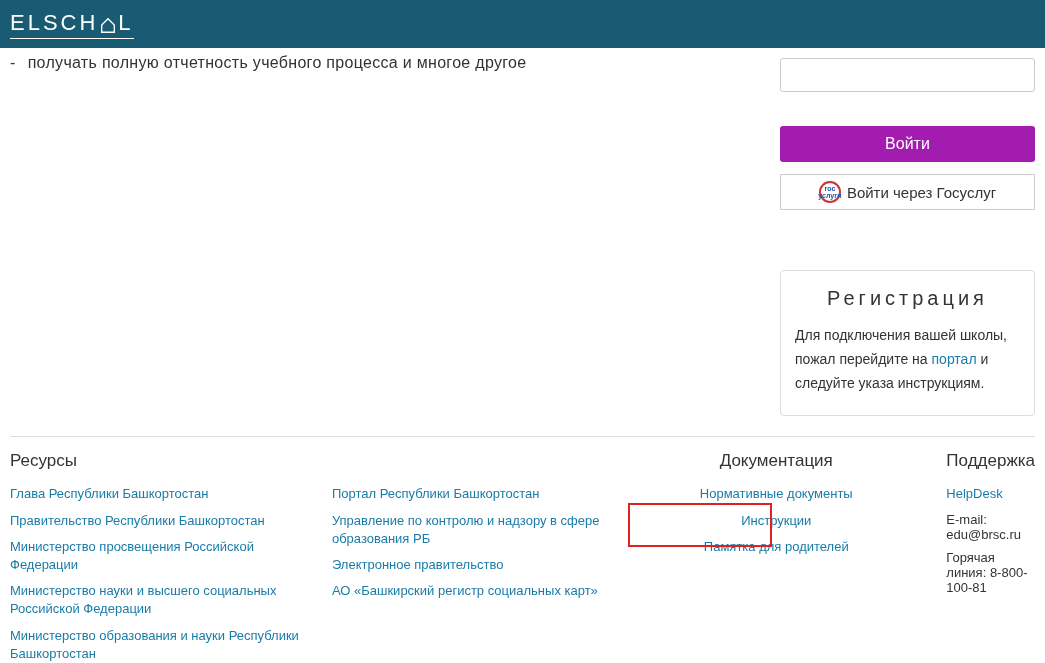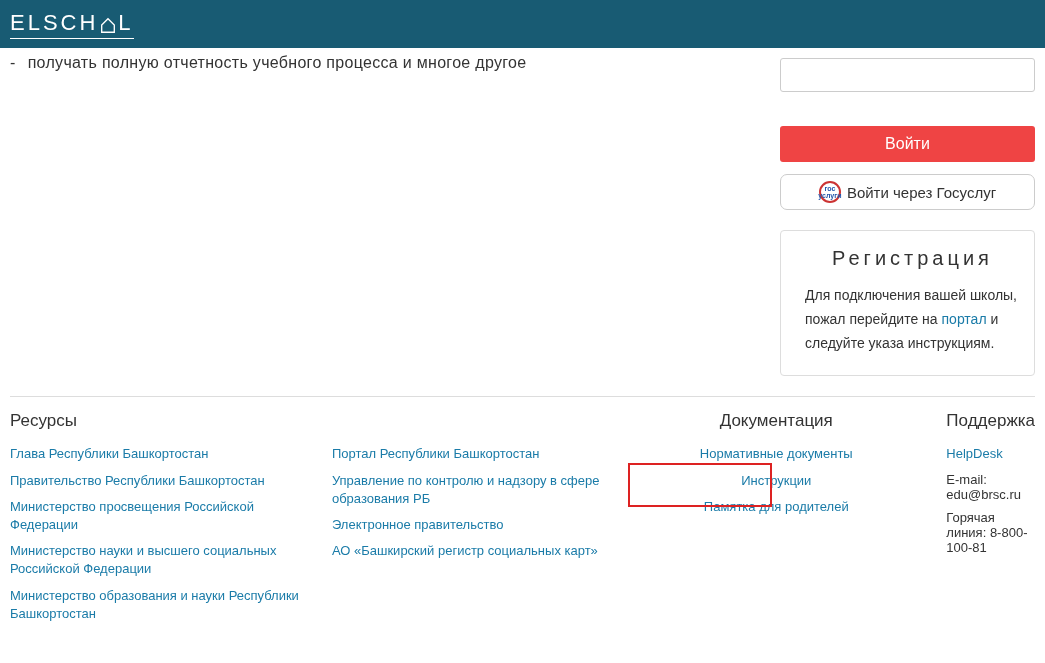--- a/index.html
+++ b/index.html
@@ -9,25 +9,25 @@
   .logo { color: #fff; font-size: 22px; letter-spacing: 3px; font-weight: 300; border-bottom: 1px solid #fff; padding-bottom: 2px; display: inline-flex; align-items: center; }
   .logo-house { display: inline-block; width: 18px; height: 18px; position: relative; margin: 0 1px; }
   
   .main { display: flex; padding: 0 10px; }
   .left-col { flex: 1; padding-top: 6px; padding-right: 20px; }
   .bullet-line { font-size: 16px; color: #333; font-weight: 300; letter-spacing: 0.3px; }
   .bullet-line .dash { margin-right: 12px; }
   
   .right-col { width: 255px; padding-top: 10px; }
   .input-box { width: 100%; height: 34px; border: 1px solid #ccc; border-radius: 3px; margin-bottom: 34px; background: #fff; }
-  .btn-login { width: 100%; height: 36px; background: #ef4444; color: #fff; border: none; border-radius: 3px; font-size: 16px; font-weight: 300; margin-bottom: 12px; cursor: pointer; }
-  .btn-gos { width: 100%; height: 36px; background: #fff; border: 1px solid #ccc; border-radius: 7px; font-size: 15px; color: #333; display: flex; align-items: center; justify-content: center; gap: 6px; cursor: pointer; margin-bottom: 20px; }
+  .btn-login { width: 100%; height: 36px; background: #a21caf; color: #fff; border: none; border-radius: 3px; font-size: 16px; font-weight: 300; margin-bottom: 12px; cursor: pointer; }
+  .btn-gos { width: 100%; height: 36px; background: #fff; border: 1px solid #ccc; border-radius: 1px; font-size: 15px; color: #333; display: flex; align-items: center; justify-content: center; gap: 6px; cursor: pointer; margin-bottom: 60px; }
   .gos-icon { width: 22px; height: 22px; border: 2px solid #c33; border-radius: 50%; display: inline-flex; align-items: center; justify-content: center; font-size: 7px; color: #2255aa; font-weight: bold; }
   
-  .reg-card { border: 1px solid #ddd; border-radius: 4px; padding: 16px 14px 20px 24px; }
+  .reg-card { border: 1px solid #ddd; border-radius: 4px; padding: 16px 14px 20px 14px; }
   .reg-title { font-size: 20px; font-weight: 300; letter-spacing: 4px; text-align: center; margin-bottom: 14px; color: #333; }
   .reg-text { font-size: 14px; line-height: 1.7; color: #333; }
   .reg-text a { color: #1a7ba8; text-decoration: none; }
   
   .footer { border-top: 1px solid #ddd; margin: 20px 10px 0 10px; padding-top: 14px; display: flex; gap: 28px; }
   .fcol { }
   .fcol.c1 { width: 300px; }
   .fcol.c2 { width: 280px; }
   .fcol.c3 { width: 290px; position: relative; text-align: center; }
   .fcol.c4 { flex: 1; }

